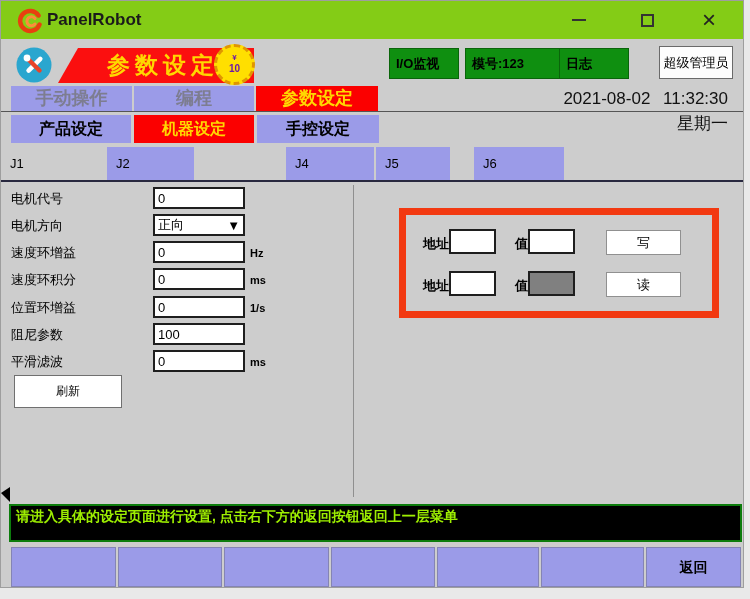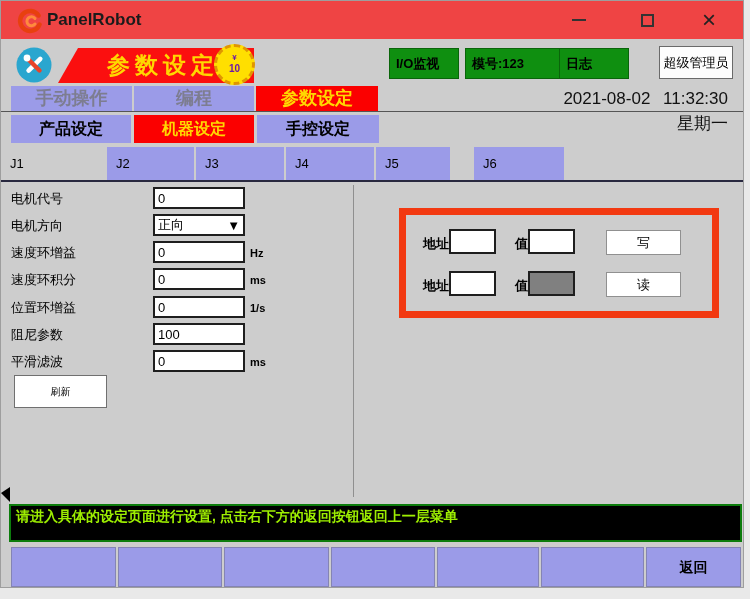--- a/index.html
+++ b/index.html
@@ -2,21 +2,21 @@
 <html><head>
 <meta charset="utf-8">
 <style>
   * { margin:0; padding:0; box-sizing:border-box; }
   html,body { width:750px; height:599px; }
   body { background:#e9e9e9; font-family:"Liberation Sans","DejaVu Sans",sans-serif; overflow:hidden; }
   .abs { position:absolute; }
   #window { position:absolute; left:0; top:0; width:744px; height:588px;
             background:#cdcdcd; border:1px solid #9e9e9e; }
   
-  .titlebar { left:0; top:0; width:742px; height:38px; background:#ef4444; }
+  .titlebar { left:0; top:0; width:742px; height:38px; background:#84cc16; }
   .title-text { left:46px; top:0; height:38px; line-height:38px; font-size:17px; font-weight:600; color:#1b1b1b; }
   .winbtn { top:0; width:36px; height:38px; display:flex; align-items:center; justify-content:center; cursor:default; }
   .min-line { width:14px; height:0; border-top:2px solid #333; }
   .max-box { width:13px; height:13px; border:2px solid #333; }
   .close-x { font-size:24px; color:#222; line-height:1; }
   
   .tools-circle { left:15px; top:46px; width:36px; height:36px; }
   .banner { left:57px; top:47px; width:196px; height:35px; background:#fb0f0f;
             clip-path:polygon(20px 0, 100% 0, 100% 100%, 0 100%);
             color:#ffd800; font-size:23px; font-weight:bold; letter-spacing:5px;
@@ -45,22 +45,22 @@
   .jtab-active { background:transparent; }
   .vdivider { left:352px; top:184px; width:1px; height:312px; background:#8f8f8f; }
   
   .flabel { left:10px; width:130px; height:18px; font-size:13px; color:#000; }
   .finput { left:152px; width:92px; height:22px; background:#fff; border:2px solid #1e1e1e;
             font-size:13px; color:#000; padding:0 3px; font-family:"Liberation Sans","DejaVu Sans",sans-serif; }
   .funit { left:249px; width:40px; font-size:11px; font-weight:bold; color:#000; }
   .fselect { left:152px; width:92px; height:22px; background:#fff; border:2px solid #1e1e1e;
              font-size:13px; color:#000; display:flex; align-items:center; padding:0 3px; }
   .fselect .arrow { margin-left:auto; font-size:13px; color:#000; }
-  .refreshbtn { left:13px; top:374px; width:93px; height:33px; background:#fff;
-                border:1px solid #707070; font-size:10px; color:#000; text-align:center; line-height:31px; }
+  .refreshbtn { left:13px; top:374px; width:108px; height:33px; background:#fff;
+                border:1px solid #707070; font-size:12px; color:#000; text-align:center; line-height:31px; }
   
   .regpanel { left:398px; top:207px; width:320px; height:110px; border:7px solid #f23911; }
   .reglabel { width:30px; font-size:13px; font-weight:bold; color:#000; line-height:25px; }
   .reginput { width:47px; height:25px; background:#fff; border:2px solid #1e1e1e;
               font-size:13px; padding:0 2px; font-family:"Liberation Sans","DejaVu Sans",sans-serif; }
   .regvalbox { width:47px; height:25px; background:#808080; border:2px solid #1e1e1e; }
   .regbtn { width:75px; height:25px; background:#fff; border:1px solid #909090;
             font-size:13px; color:#000; text-align:center; line-height:23px; }
   
   .statusbar { left:8px; top:503px; width:733px; height:38px; background:#000; border:2px solid #0c7c0c;
@@ -122,21 +122,20 @@
     <span>星期一</span>
   </div>
   <div class="abs hline1"></div>
 
   <div class="abs tab tab2" style="left:10px;width:120px;">产品设定</div>
   <div class="abs tab tab2" style="left:256px;width:122px;">手控设定</div>
   <div class="abs tab tab2 tab-active" style="left:133px;width:120px;">机器设定</div>
 
   <div class="abs jtab jtab-active" style="left:0;width:105px;">J1</div>
   <div class="abs jtab" style="left:106px;width:87px;">J2</div>
-  <div class="abs jtab" style="left:195px;width:88px;">J3</div>
   <div class="abs jtab" style="left:285px;width:88px;">J4</div>
   <div class="abs jtab" style="left:375px;width:74px;">J5</div>
   <div class="abs jtab" style="left:465px;width:90px;margin-left:8px;">J6</div>
   <div class="abs jrow-border"></div>
 
   <div class="abs vdivider"></div>
 
   <span class="abs flabel" style="top:189px;">电机代号</span>
   <input class="abs finput" style="top: 186px;" value="0">
 

